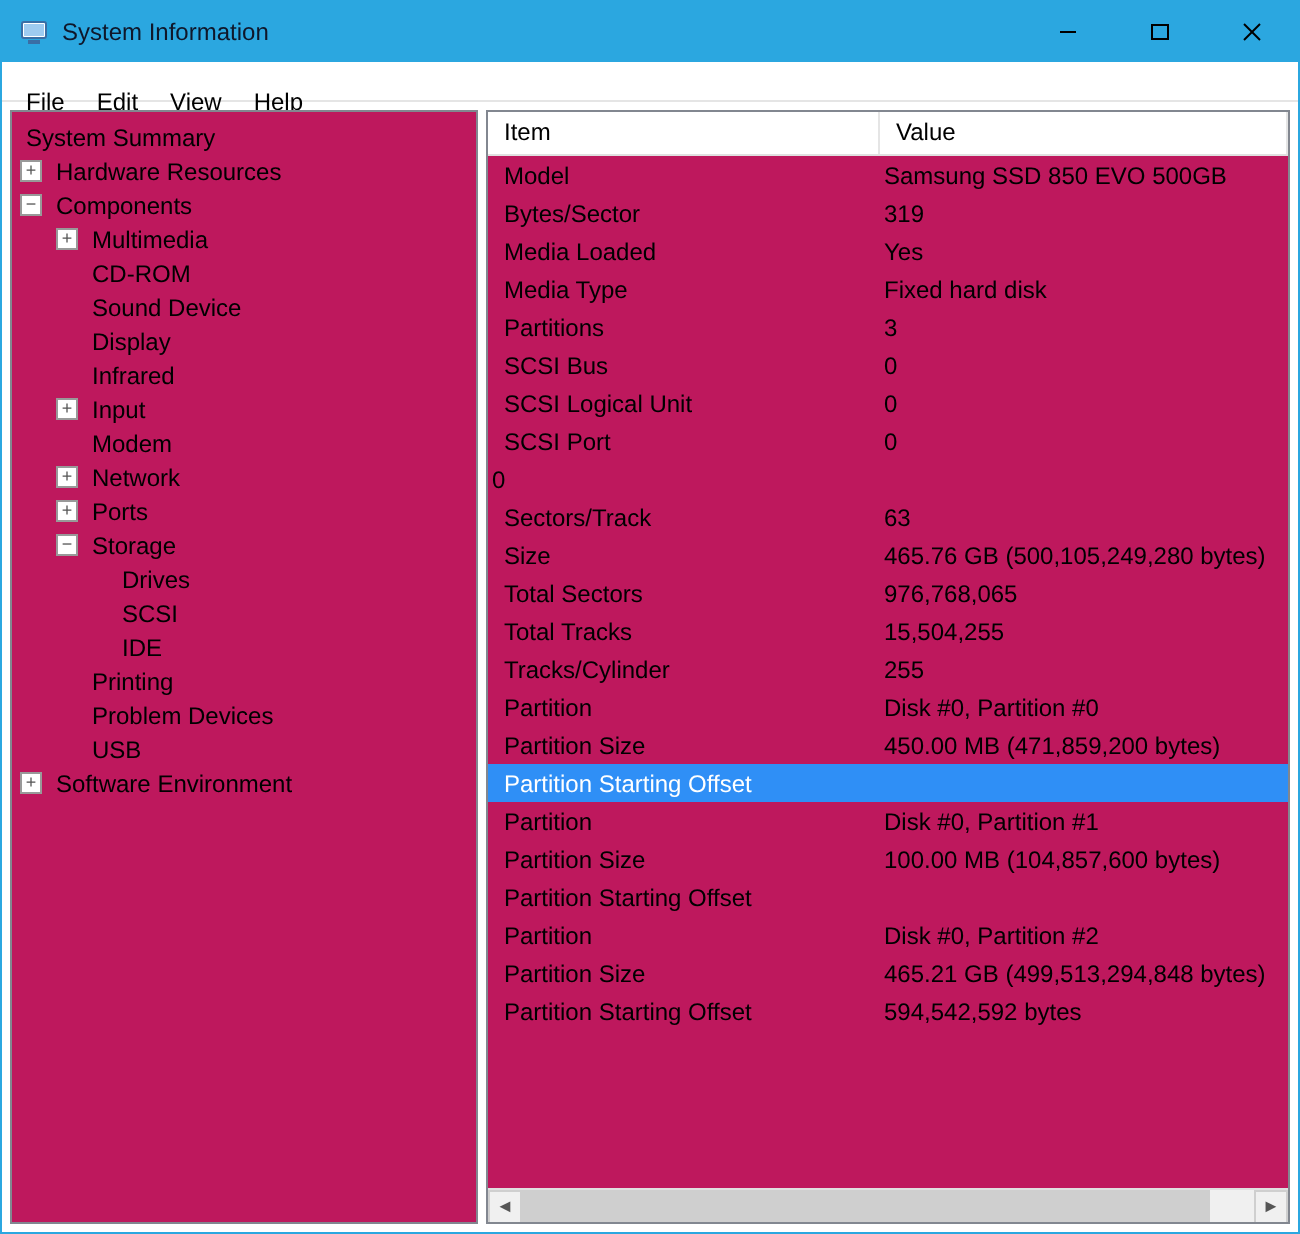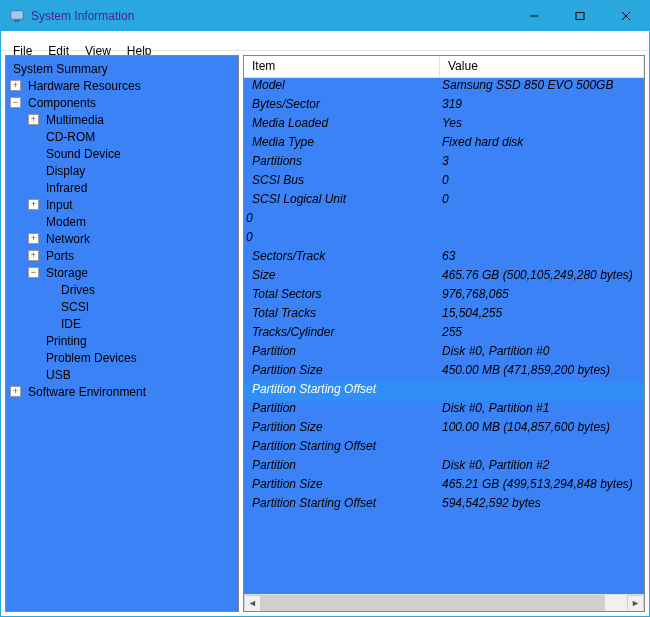--- a/index.html
+++ b/index.html
@@ -1,40 +1,40 @@
 <!DOCTYPE html>
 <html><head>
 <meta charset="utf-8">
 <style>
   * { box-sizing: border-box; margin: 0; padding: 0; }
   html, body { width: 650px; height: 617px; font-family: "Segoe UI", Tahoma, sans-serif; font-size: 12px; overflow: hidden; background: #fff; }
   .window { width: 650px; height: 617px; border: 1px solid #2ba7e0; display: flex; flex-direction: column; background: #fff; }
   .titlebar { height: 30px; background: #2ba7e0; display: flex; align-items: center; color: #000; }
   .titlebar .icon { width: 16px; height: 16px; margin: 0 6px 0 8px; display: inline-flex; align-items: center; justify-content: center; }
-  .titlebar .title { flex: 1; font-size: 12px; color: #4c1d95; }
+  .titlebar .title { flex: 1; font-size: 12px; color: #0f172a; }
   .winbtns { display: flex; height: 100%; }
   .winbtn { width: 46px; height: 100%; display: flex; align-items: center; justify-content: center; cursor: default; }
   .menubar { height: 20px; display: flex; align-items: center; padding: 0 4px; border-bottom: 1px solid #e5e5e5; }
   .menuitem { padding: 2px 8px; cursor: default; margin-top: 20px; }
   .content { flex: 1; display: flex; padding: 4px; gap: 4px; min-height: 0; }
-  .pane { border: 1px solid #828790; background: #3b82f6; overflow: hidden; display: flex; flex-direction: column; }
+  .pane { border: 1px solid #828790; background: #be185d; overflow: hidden; display: flex; flex-direction: column; }
   .tree-pane { width: 234px; }
   .detail-pane { flex: 1; position: relative; }
   .tree { padding: 4px 2px; overflow: auto; flex: 1; }
   .tree-row { display: flex; align-items: center; height: 17px; white-space: nowrap; cursor: default; }
   .tree-row .exp { width: 11px; height: 11px; border: 1px solid #999; display: inline-flex; align-items: center; justify-content: center; font-size: 9px; line-height: 1; margin-right: 4px; color: #555; background: #fff; }
   .tree-row .label { padding: 0 3px; }
   .tree-row.selected .label { border: 1px dotted #808080; background: #f0f0f0; }
   .detail-header { display: flex; height: 22px; border-bottom: 1px solid #e0e0e0; background: #fff; }
   .detail-header .col { padding: 3px 8px; border-right: 1px solid #e5e5e5; cursor: default; }
   .col-item { width: 196px; }
   .col-value { flex: 1; }
   .detail-body { flex: 1; overflow-y: scroll; overflow-x: hidden; }
   .detail-table { width: 100%; }
-  .drow { display: flex; height: 19px; cursor: default; font-style: italic; }
+  .drow { display: flex; height: 19px; align-items: center; cursor: default; }
   .drow .c1 { width: 196px; padding-left: 8px; white-space: nowrap; overflow: hidden; }
   .drow .c2 { flex: 1; padding-left: 2px; white-space: nowrap; overflow: hidden; }
   .drow.selected { background: #2f8ff6; color: #fff; }
   .hscroll { height: 17px; border-top: 1px solid #e0e0e0; background: #f0f0f0; display: flex; align-items: center; }
   .hscroll .arrow { width: 17px; height: 17px; display: flex; align-items: center; justify-content: center; background: #f0f0f0; border: 1px solid #cfcfcf; font-size: 9px; color: #555; }
   .hscroll .track { flex: 1; height: 17px; background: #f0f0f0; position: relative; }
   .hscroll .thumb { position: absolute; left: 0; top: 0; height: 100%; width: 94%; background: #cfcfcf; }
   .detail-body::-webkit-scrollbar { width: 17px; }
   .detail-body::-webkit-scrollbar-track { background: #f0f0f0; }
   .detail-body::-webkit-scrollbar-thumb { background: #cfcfcf; }
@@ -183,20 +183,21 @@
             </div>
             <div class="drow">
               <div class="c1">SCSI Bus</div>
               <div class="c2">0</div>
             </div>
             <div class="drow">
               <div class="c1">SCSI Logical Unit</div>
               <div class="c2">0</div>
             </div>
             <div class="drow">
+              <div class="c1">SCSI Port</div>
               <div class="c2">0</div>
             </div>
             <div class="drow">
               <div class="c2">0</div>
             </div>
             <div class="drow">
               <div class="c1">Sectors/Track</div>
               <div class="c2">63</div>
             </div>
             <div class="drow">

